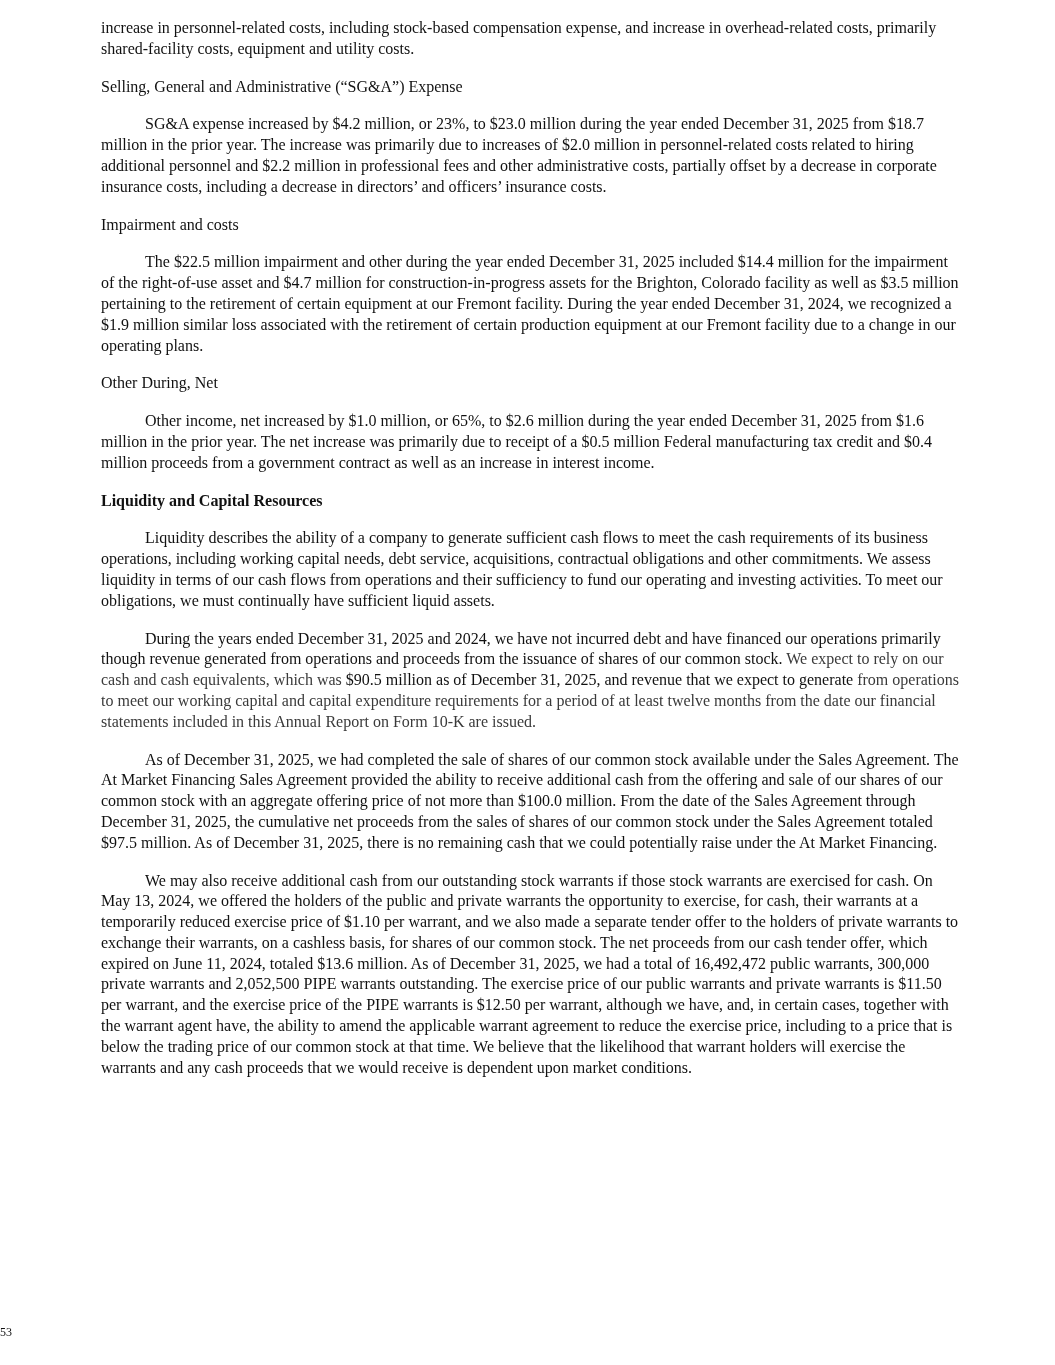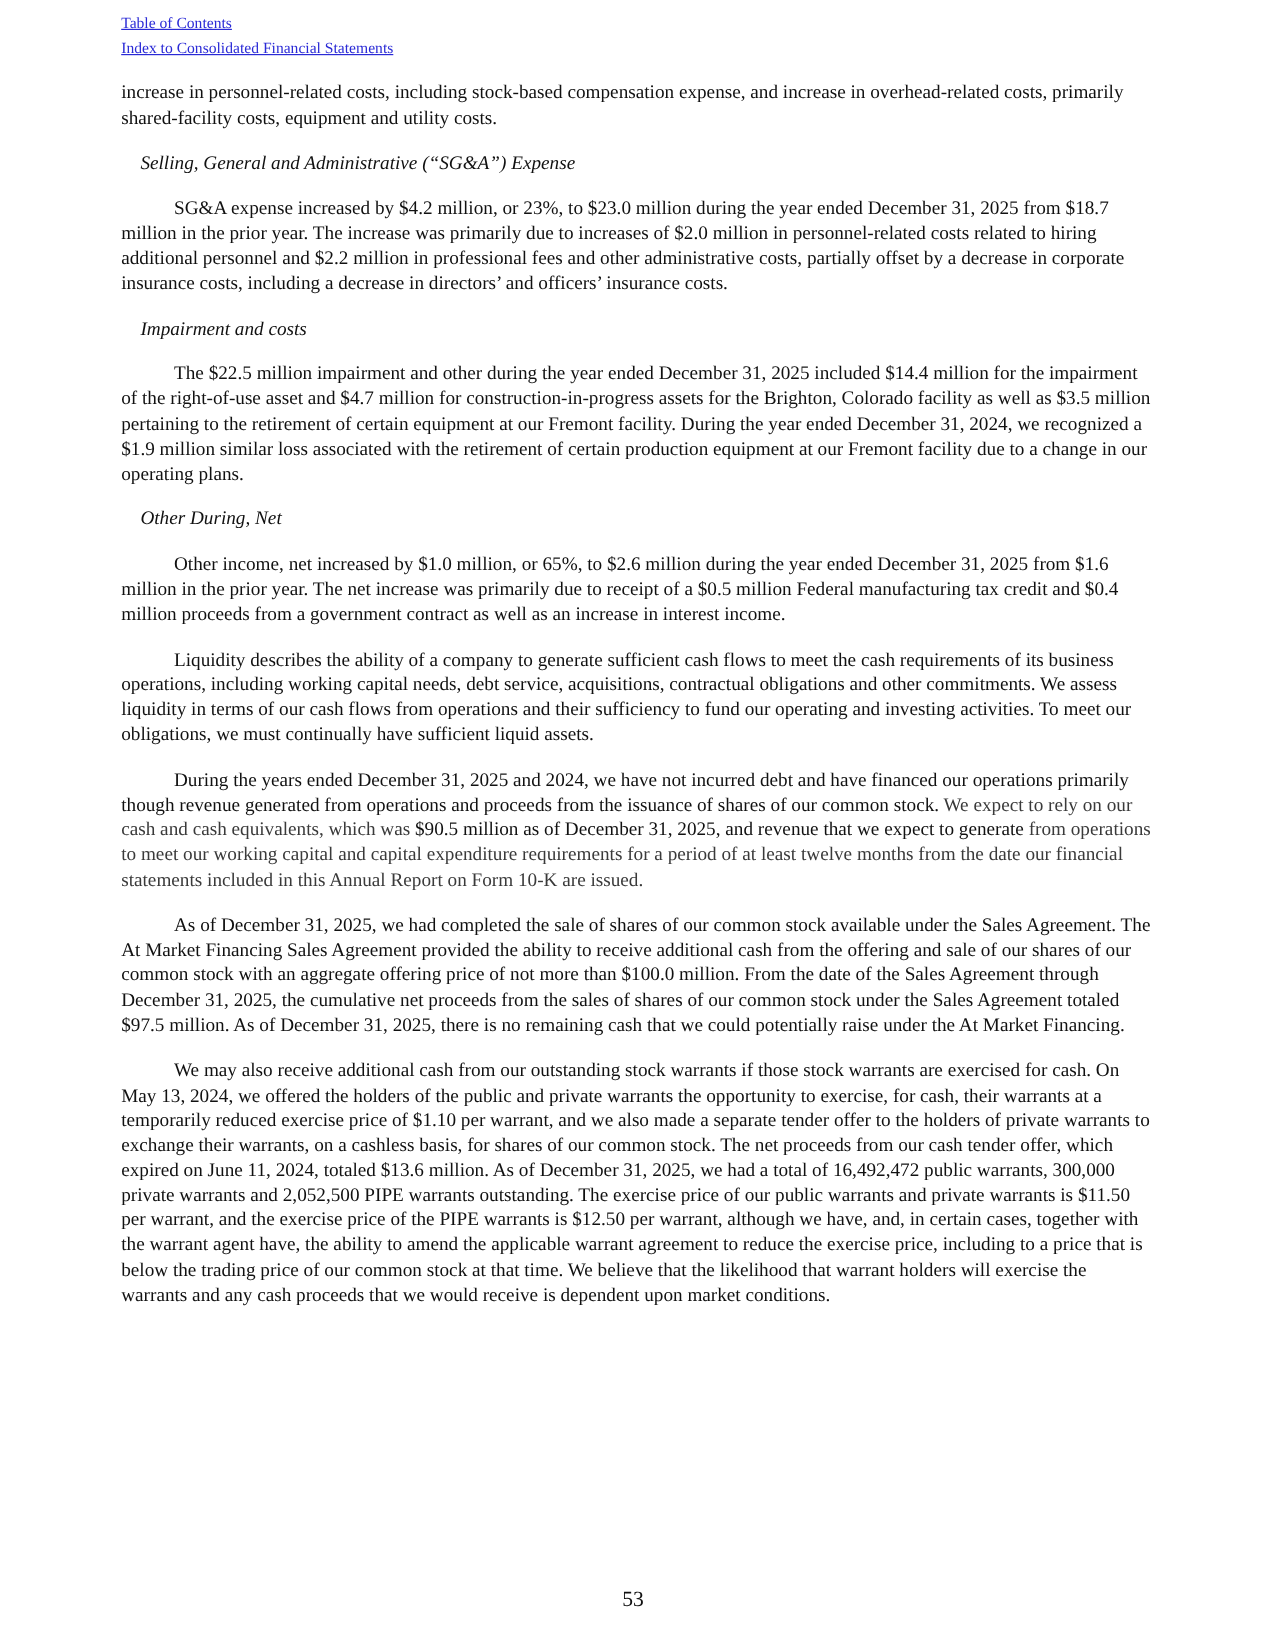--- a/index.html
+++ b/index.html
@@ -39,67 +39,61 @@
     .para {
       margin-top: 17px;
     }
     .first-para {
       margin-top: 18px;
     }
     .indent {
       text-indent: 44px;
     }
     .italic-heading {
-      font-style: italic;
       margin-top: 17px;
-      margin-left: 16px;
     }
     .bold-heading {
       font-weight: bold;
       margin-top: 17px;
     }
     .bold-italic-heading {
       font-weight: bold;
       font-style: italic;
       margin-top: 17px;
     }
     .muted {
       color: #3a3a3a;
     }
     .page-number {
       position: absolute;
       left: 0;
       width: 1055px;
       top: 1322px;
-      text-align: center;
-      font-size: 18px;
+      font-size: 12px;
       color: #111111;
     }
   </style>
 </head>
 <body>
 
 <div class="page">
 
-  <div class="nav-links">
-    <a href="#">Table of Contents</a>
-    <a href="#">Index to Consolidated Financial Statements</a>
-  </div>
 
   <p class="first-para">increase in personnel-related costs, including stock-based compensation expense, and increase in overhead-related costs, primarily shared-facility costs, equipment and utility costs.</p>
 
   <p class="italic-heading">Selling, General and Administrative (“SG&amp;A”) Expense</p>
   <p class="para indent">SG&amp;A expense increased by $4.2 million, or 23%, to $23.0 million during the year ended December 31, 2025 from $18.7 million in the prior year. The increase was primarily due to increases of $2.0 million in personnel-related costs related to hiring additional personnel and $2.2 million in professional fees and other administrative costs, partially offset by a decrease in corporate insurance costs, including a decrease in directors’ and officers’ insurance costs.</p>
 
   <p class="italic-heading">Impairment and costs</p>
   <p class="para indent">The $22.5 million impairment and other during the year ended December 31, 2025 included $14.4 million for the impairment of the right-of-use asset and $4.7 million for construction-in-progress assets for the Brighton, Colorado facility as well as $3.5 million pertaining to the retirement of certain equipment at our Fremont facility. During the year ended December 31, 2024, we recognized a $1.9 million similar loss associated with the retirement of certain production equipment at our Fremont facility due to a change in our operating plans.</p>
 
   <p class="italic-heading">Other During, Net</p>
   <p class="para indent">Other income, net increased by $1.0 million, or 65%, to $2.6 million during the year ended December 31, 2025 from $1.6 million in the prior year. The net increase was primarily due to receipt of a $0.5 million Federal manufacturing tax credit and $0.4 million proceeds from a government contract as well as an increase in interest income.</p>
 
+  <p class="bold-heading">Liquidity and Capital Resources</p>
 
   <p class="para indent">Liquidity describes the ability of a company to generate sufficient cash flows to meet the cash requirements of its business operations, including working capital needs, debt service, acquisitions, contractual obligations and other commitments. We assess liquidity in terms of our cash flows from operations and their sufficiency to fund our operating and investing activities. To meet our obligations, we must continually have sufficient liquid assets.</p>
 
   <p class="para indent"><span>During the years ended December 31, 2025 and 2024, we have not incurred debt and have financed our operations primarily though revenue generated from operations and proceeds from the issuance of shares of our common stock. </span><span class="muted">We expect to rely on our cash and cash equivalents, which was </span><span>$90.5 million as of December 31, 2025, and revenue that we expect to generate </span><span class="muted">from operations to meet our working capital and capital expenditure requirements for a period of at least twelve months from the date our financial statements included in this Annual Report on Form 10-K are issued.</span></p>
 
 
   <p class="para indent">As of December 31, 2025, we had completed the sale of shares of our common stock available under the Sales Agreement. The At Market Financing Sales Agreement provided the ability to receive additional cash from the offering and sale of our shares of our common stock with an aggregate offering price of not more than $100.0 million. From the date of the Sales Agreement through December 31, 2025, the cumulative net proceeds from the sales of shares of our common stock under the Sales Agreement totaled $97.5 million. As of December 31, 2025, there is no remaining cash that we could potentially raise under the At Market Financing.</p>
 
   <p class="para indent">We may also receive additional cash from our outstanding stock warrants if those stock warrants are exercised for cash.  On May 13, 2024, we offered the holders of the public and private warrants the opportunity to exercise, for cash, their warrants at a temporarily reduced exercise price of $1.10 per warrant, and we also made a separate tender offer to the holders of private warrants to exchange their warrants, on a cashless basis, for shares of our common stock. The net proceeds from our cash tender offer, which expired on June 11, 2024, totaled $13.6 million. As of December 31, 2025, we had a total of 16,492,472 public warrants, 300,000 private warrants and 2,052,500 PIPE warrants outstanding. The exercise price of our public warrants and private warrants is $11.50 per warrant, and the exercise price of the PIPE warrants is $12.50 per warrant, although we have, and, in certain cases, together with the warrant agent have, the ability to amend the applicable warrant agreement to reduce the exercise price, including to a price that is below the trading price of our common stock at that time. We believe that the likelihood that warrant holders will exercise the warrants and any cash proceeds that we would receive is dependent upon market conditions.</p>
 

